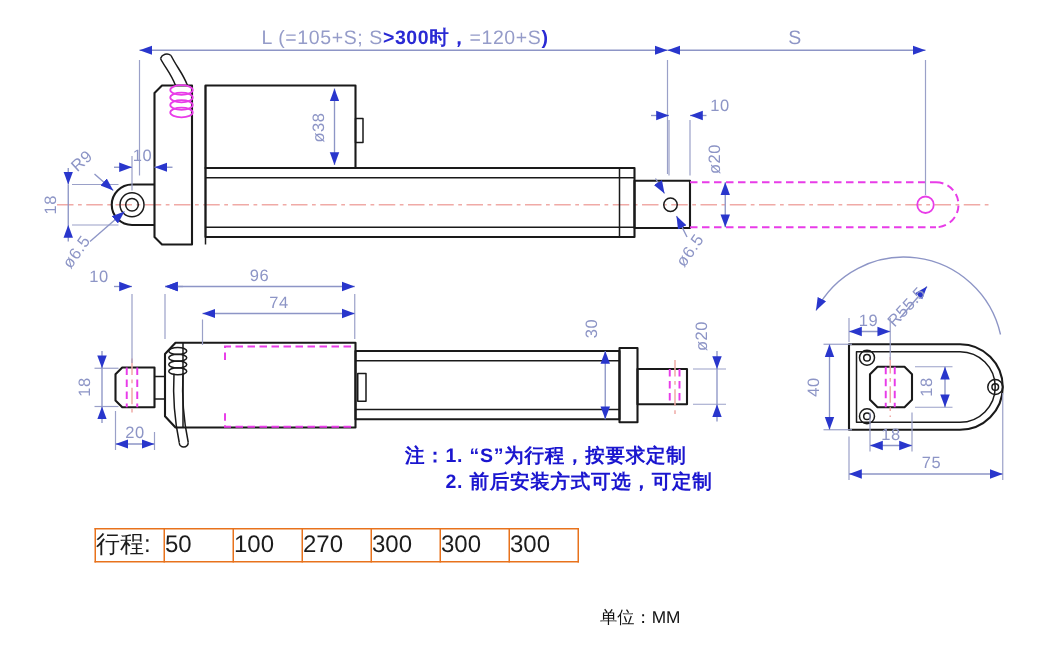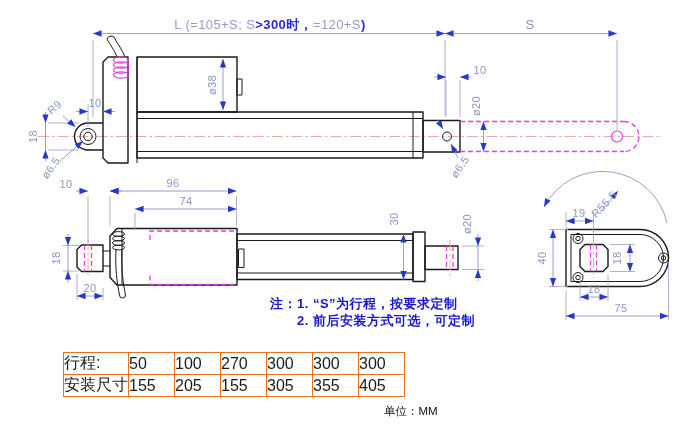--- a/index.html
+++ b/index.html
@@ -17,21 +17,21 @@
   
   .dim-t{font-size:11px;fill:#8d95c6;letter-spacing:.4px}
   .dim-big{font-size:13px}
   .dim-light{fill:#959cc9}
   .dim-dark{fill:#2a2ad4;font-weight:bold}
   .note-t{font-size:13px;fill:#1b16cf;font-weight:bold;letter-spacing:.5px}
   
   table.spec{position:absolute;left:63px;top:352px;border-collapse:collapse;background:#fff}
   table.spec td{border:1.7px solid #e8721c;width:45px;height:21px;text-align:left;
                 font-size:16px;color:#1c1c1c;padding:0;white-space:nowrap}
-  .unit{position:absolute;left:384px;top:404px;font-size:11.5px;color:#111;white-space:nowrap}
+  .unit{position:absolute;left:400px;top:404px;font-size:11.5px;color:#111;white-space:nowrap}
 </style>
 </head>
 <body>
 
 <svg class="draw" width="700" height="441" viewBox="0 0 700 441">
   <defs>
     <marker id="arr" viewBox="0 0 10 10" refX="9.5" refY="5" markerWidth="9" markerHeight="9" orient="auto-start-reverse" markerUnits="userSpaceOnUse">
       <path d="M0,1.5 L9.5,5 L0,8.5 Z" fill="#2936cc"></path>
     </marker>
   </defs>
@@ -279,24 +279,15 @@
   <tbody>
       <tr>
         <td>行程:</td>
         <td>50</td>
         <td>100</td>
         <td>270</td>
         <td>300</td>
         <td>300</td>
         <td>300</td>
       </tr>
-      <tr>
-        <td>安装尺寸</td>
-        <td>155</td>
-        <td>205</td>
-        <td>155</td>
-        <td>305</td>
-        <td>355</td>
-        <td>405</td>
-      </tr>
     </tbody>
 </table>
 <span class="unit">单位：MM</span>
 
 </body></html>

